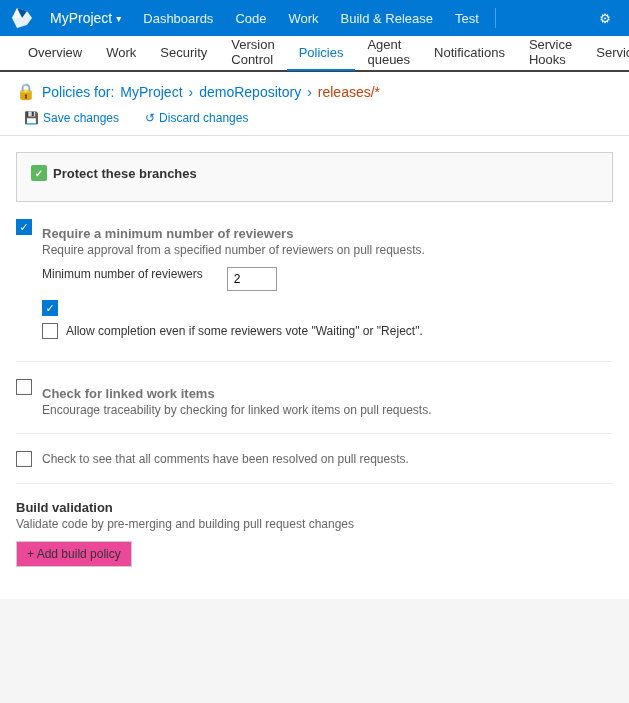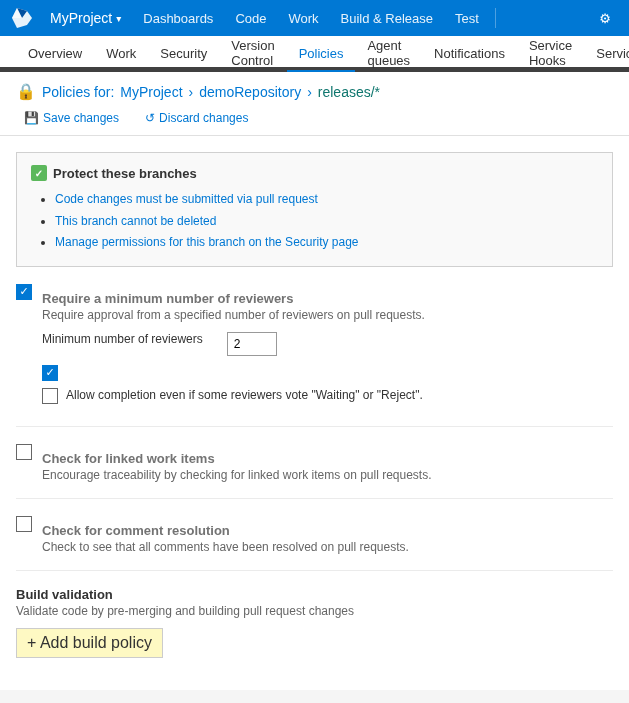--- a/index.html
+++ b/index.html
@@ -44,22 +44,23 @@
     .top-nav .gear-icon {
       margin-left: auto;
       padding: 0 10px; height: 36px;
       display: flex; align-items: center;
       cursor: pointer;
     }
 
     
     .second-nav {
       background: white;
-      border-bottom: 5px solid #404040;
+      border-bottom: 2px solid #404040;
       display: flex;
+      align-items: center;
       height: 36px;
       padding: 0 16px;
     }
     .second-nav .nav-item {
       padding: 0 12px; height: 36px;
       display: flex; align-items: center;
       font-size: 13px; color: #333;
       cursor: pointer; border-bottom: 2px solid transparent;
     }
     .second-nav .nav-item.active {
@@ -169,23 +170,23 @@
 
     
     .build-section {
       margin-bottom: 16px;
     }
     .build-title { font-size: 13px; font-weight: 600; color: #333; }
     .build-desc { font-size: 12px; color: #666; margin-top: 2px; margin-bottom: 10px; }
     .add-btn {
       display: flex; align-items: center; gap: 6px;
       border: 1px solid #ccc;
-      background: #fef9c3;
+      background: #ec4899;
       padding: 5px 10px;
-      font-size: 16px;
+      font-size: 12px;
       cursor: pointer;
       color: #333;
       margin-bottom: 10px;
     }
   </style>
 </head>
 <body>
 
 <div class="top-nav">
   <div class="logo">
@@ -226,46 +227,41 @@
 </div>
 
 <div class="page-header">
   <div class="breadcrumb">
     <span class="icon">🔒</span>
     <span>Policies for:</span>
     <span>MyProject</span>
     <span>›</span>
     <span>demoRepository</span>
     <span>›</span>
-    <span style="color:#0f766e;">releases/*</span>
+    <span style="color:#c2410c;">releases/*</span>
   </div>
   <div class="page-actions">
     <button class="btn">
       <span>💾</span>
       <span>Save changes</span>
     </button>
     <button class="btn">
       <span>↺</span>
       <span>Discard changes</span>
     </button>
   </div>
 </div>
 
 <div class="content">
 
   <div class="section-protect">
     <div class="title">
       <span class="check-icon">✓</span>
       <span>Protect these branches</span>
     </div>
-    <ul>
-      <li><a href="#">Code changes must be submitted via pull request</a></li>
-      <li><a href="#">This branch cannot be deleted</a></li>
-      <li><a href="#">Manage permissions for this branch on the Security page</a></li>
-    </ul>
   </div>
 
   <div class="policy-section">
     <div class="policy-row">
       <div class="checkbox-custom checked">✓</div>
       <div>
         <div class="policy-title">Require a minimum number of reviewers</div>
         <div class="policy-desc">Require approval from a specified number of reviewers on pull requests.</div>
       </div>
     </div>
@@ -291,21 +287,20 @@
         <div class="policy-title">Check for linked work items</div>
         <div class="policy-desc">Encourage traceability by checking for linked work items on pull requests.</div>
       </div>
     </div>
   </div>
 
   <div class="policy-section">
     <div class="policy-row">
       <div class="checkbox-custom"></div>
       <div>
-        <div class="policy-title">Check for comment resolution</div>
         <div class="policy-desc">Check to see that all comments have been resolved on pull requests.</div>
       </div>
     </div>
   </div>
 
 
   <div class="build-section">
     <div class="build-title">Build validation</div>
     <div class="build-desc">Validate code by pre-merging and building pull request changes</div>
     <button class="add-btn">

